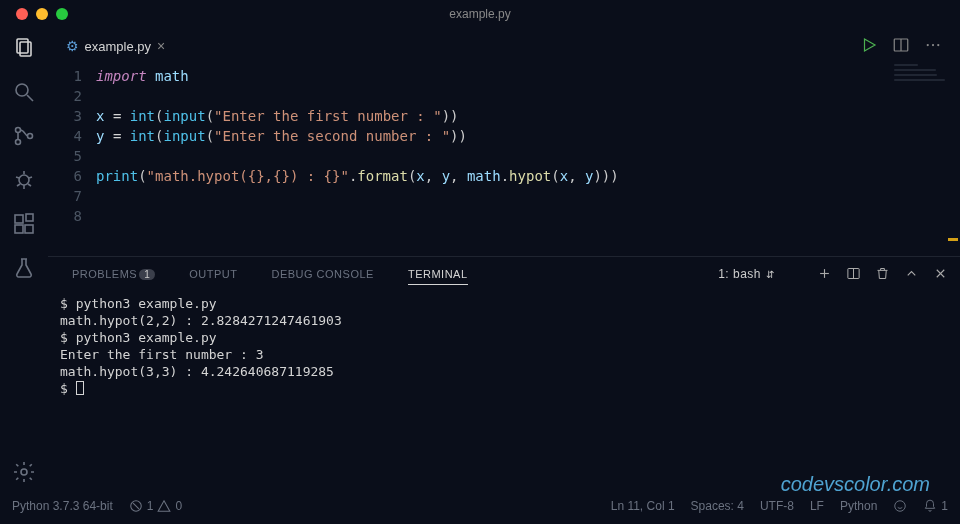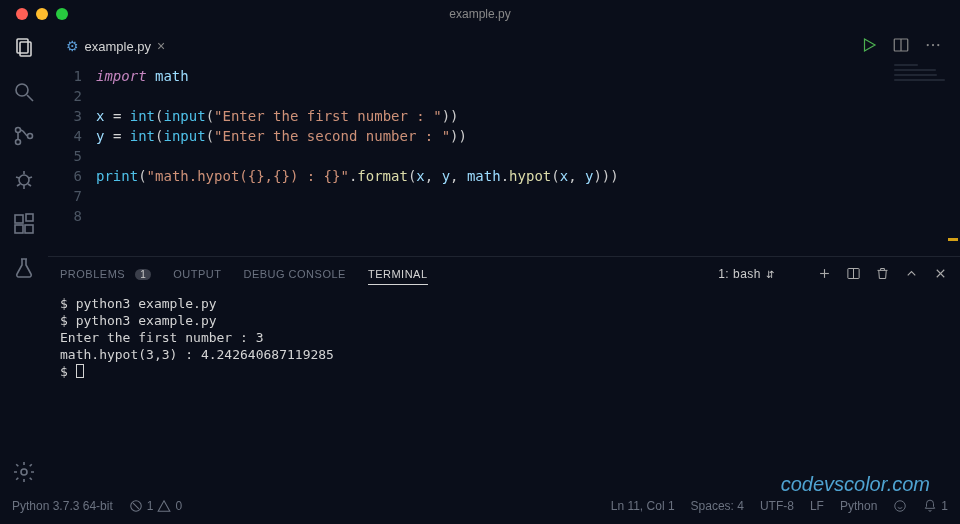--- a/index.html
+++ b/index.html
@@ -77,21 +77,21 @@
 .op { color: #d4d4d4; }
 .minimap { position: absolute; top: 0; right: 6px; width: 60px; height: 40px; opacity: 0.35; }
 .minimap .mline { height: 2px; background: #4b5563; margin-bottom: 3px; border-radius:1px;}
 
 
 .panel { flex: 1; border-top: 1px solid #1f2430; display: flex; flex-direction: column; }
 .panel-tabs {
   height: 34px; display: flex; align-items: center;
   padding: 0 12px; gap: 22px; font-size: 11px; letter-spacing: 0.5px;
 }
-.ptab { color: #6b7280; text-transform: uppercase; cursor: pointer; display:flex; align-items:center; gap:10px;}
+.ptab { color: #6b7280; text-transform: uppercase; cursor: pointer; display:flex; align-items:center; gap:2px;margin-left:12px;}
 .ptab.active { color: #d4d4d4; border-bottom: 1px solid #d4d4d4; padding-bottom: 4px; margin-top:4px;}
 .ptab .badge { background: #3b3f4b; color:#ccc; border-radius: 8px; padding: 0 5px; font-size: 10px;}
 .panel-tabs .spacer { flex: 1; }
 .term-select { background: transparent; border: none; color: #ccc; font-size: 12px; padding: 2px 18px 2px 4px; position: relative;}
 .term-select-wrap { position: relative; display: flex; align-items: center; }
 .term-select-wrap .chev { position: absolute; right: 4px; color: #ccc; pointer-events:none; font-size:10px;}
 .panel-actions { display: flex; gap: 14px; align-items: center; margin-left: 16px;}
 .panel-actions .ico { color: #aaa; cursor: pointer; }
 .panel-actions svg { width: 15px; height: 15px; }
 
@@ -264,20 +264,21 @@
                 <polyline points="6,15 12,9 18,15"></polyline>
               </svg></span>
           <span class="ico"><svg viewBox="0 0 24 24" fill="none" stroke="currentColor" stroke-width="1.8">
                 <line x1="6" y1="6" x2="18" y2="18"></line>
                 <line x1="18" y1="6" x2="6" y2="18"></line>
               </svg></span>
         </div>
       </div>
       <div class="terminal mono" id="terminal">
           <div class="line">$ python3 example.py</div>
+          <div class="line">math.hypot(2,2) : 2.8284271247461903</div>
           <div class="line">$ python3 example.py</div>
           <div class="line">Enter the first number : 3</div>
           <div class="line">math.hypot(3,3) : 4.242640687119285</div>
           <div class="line">$ <span class="cursor-block"></span></div>
         </div>
     </div>
   </div>
 </div>
 
 <div class="yellow-bit"></div>

